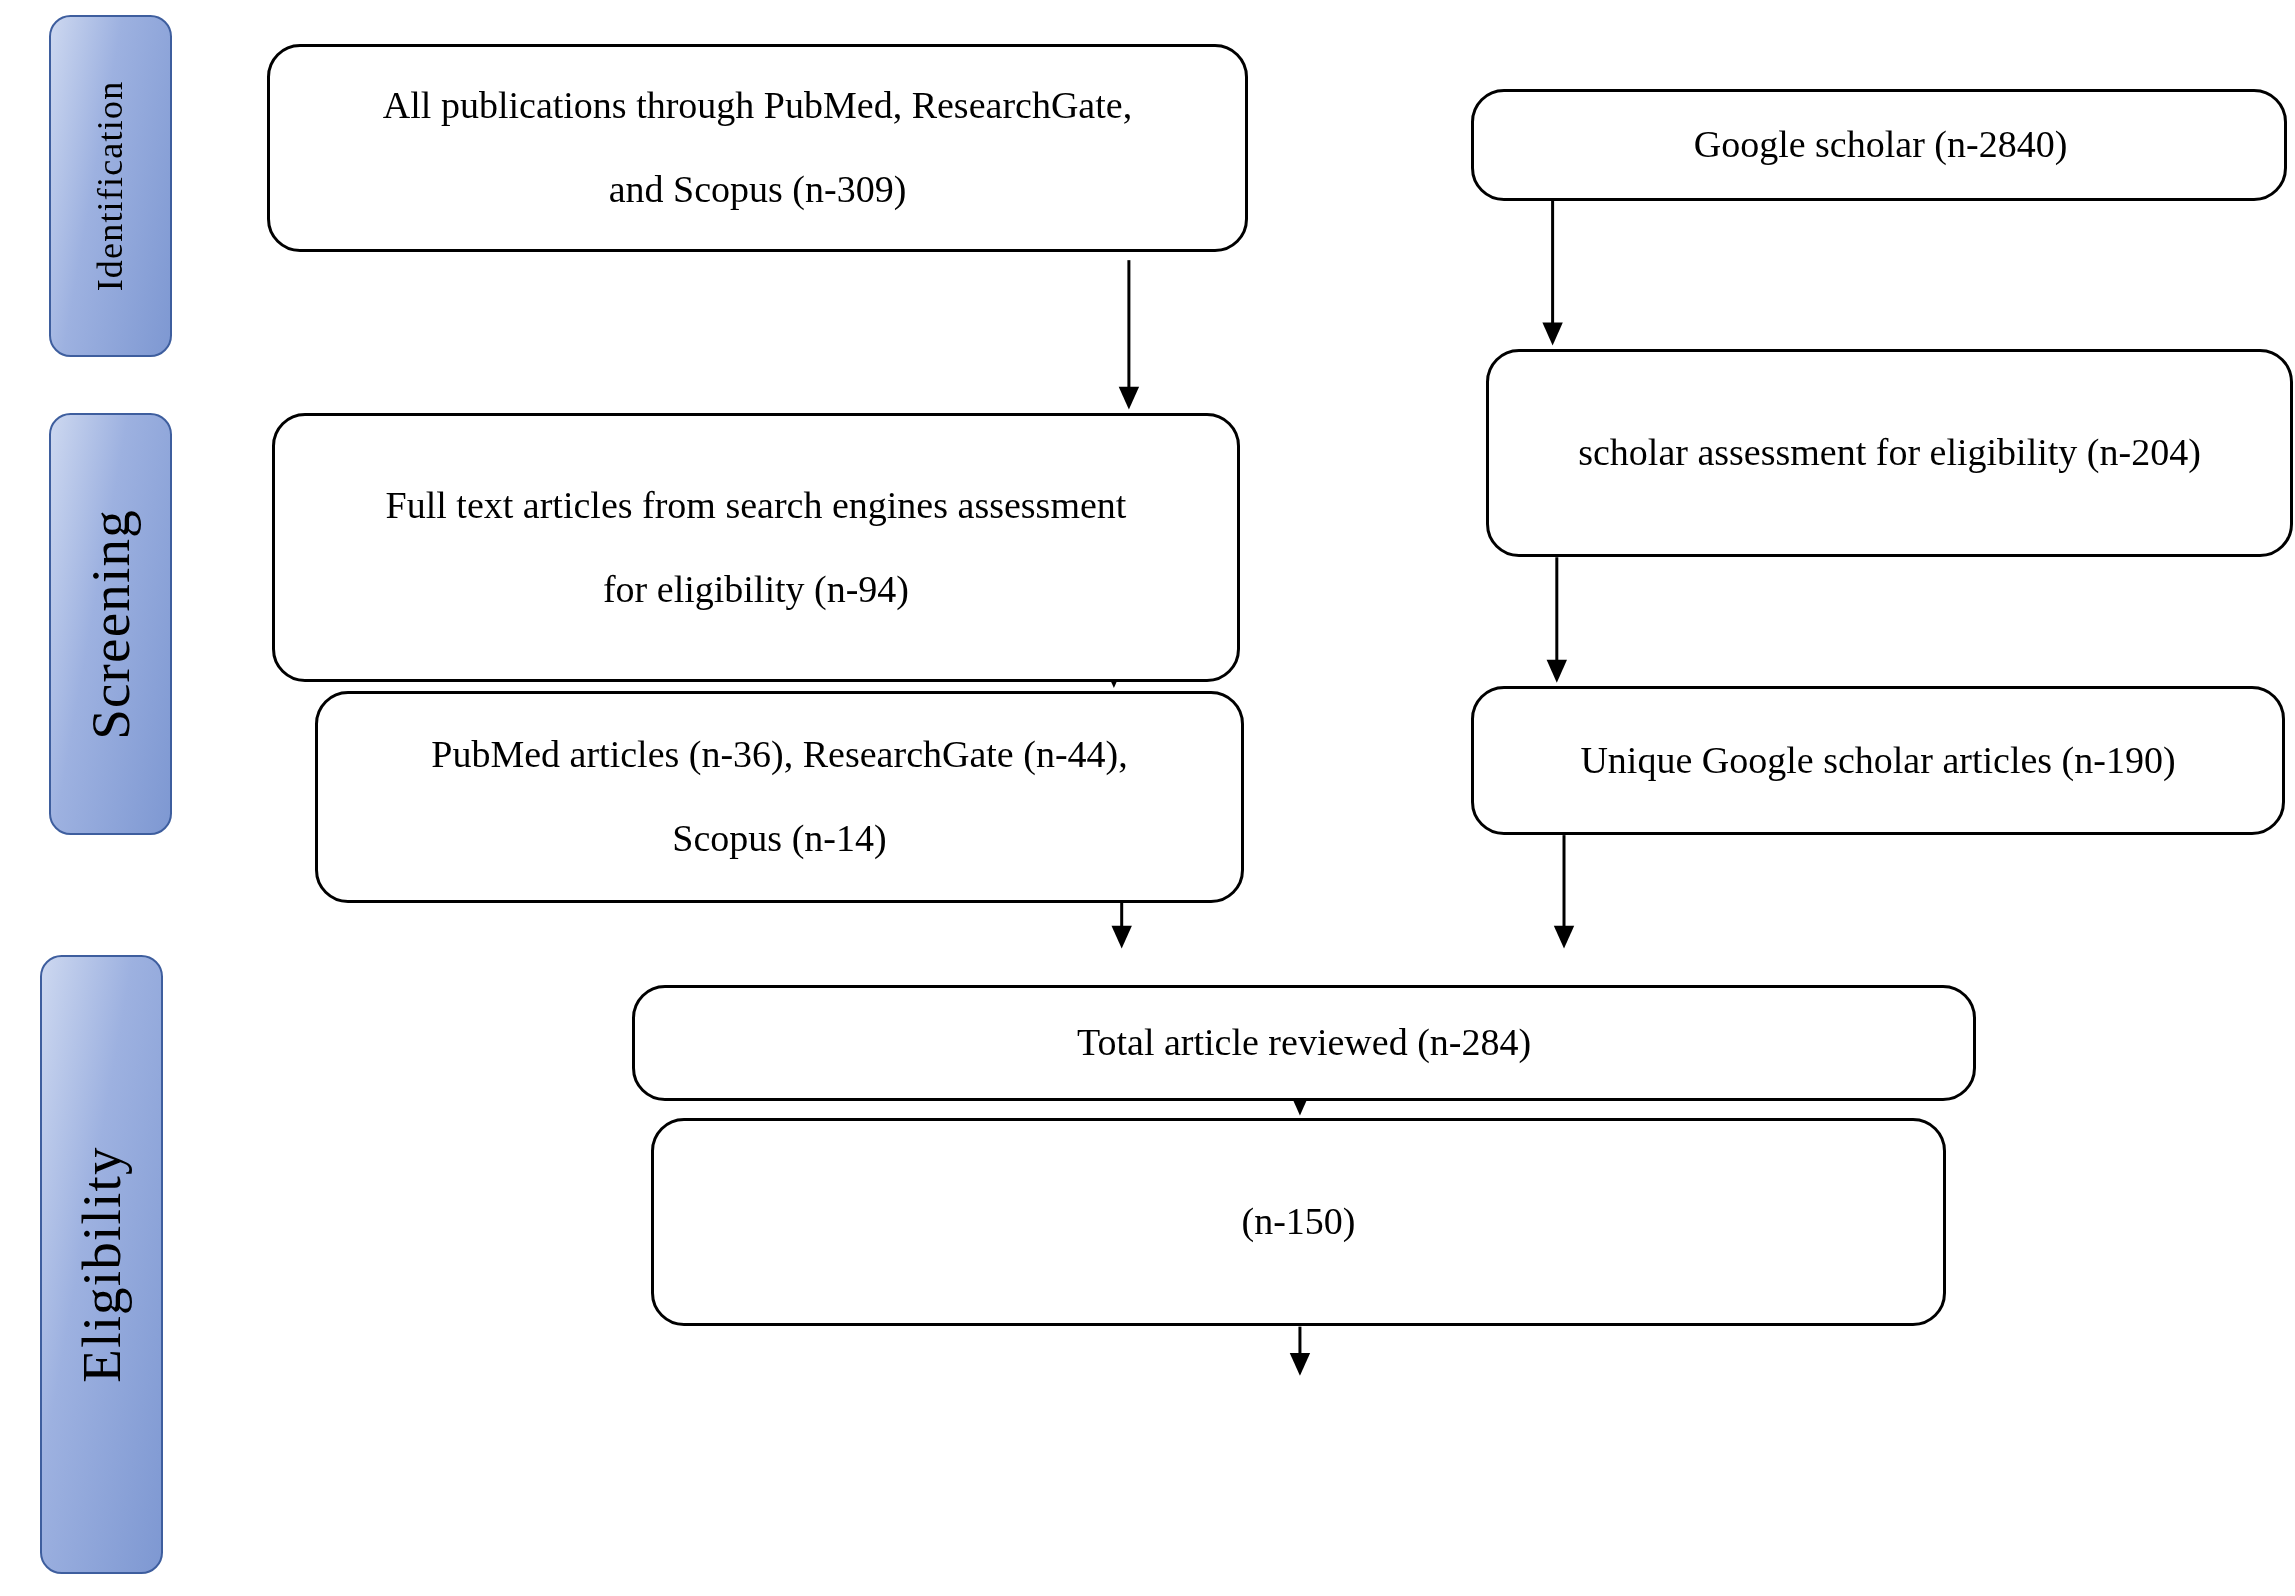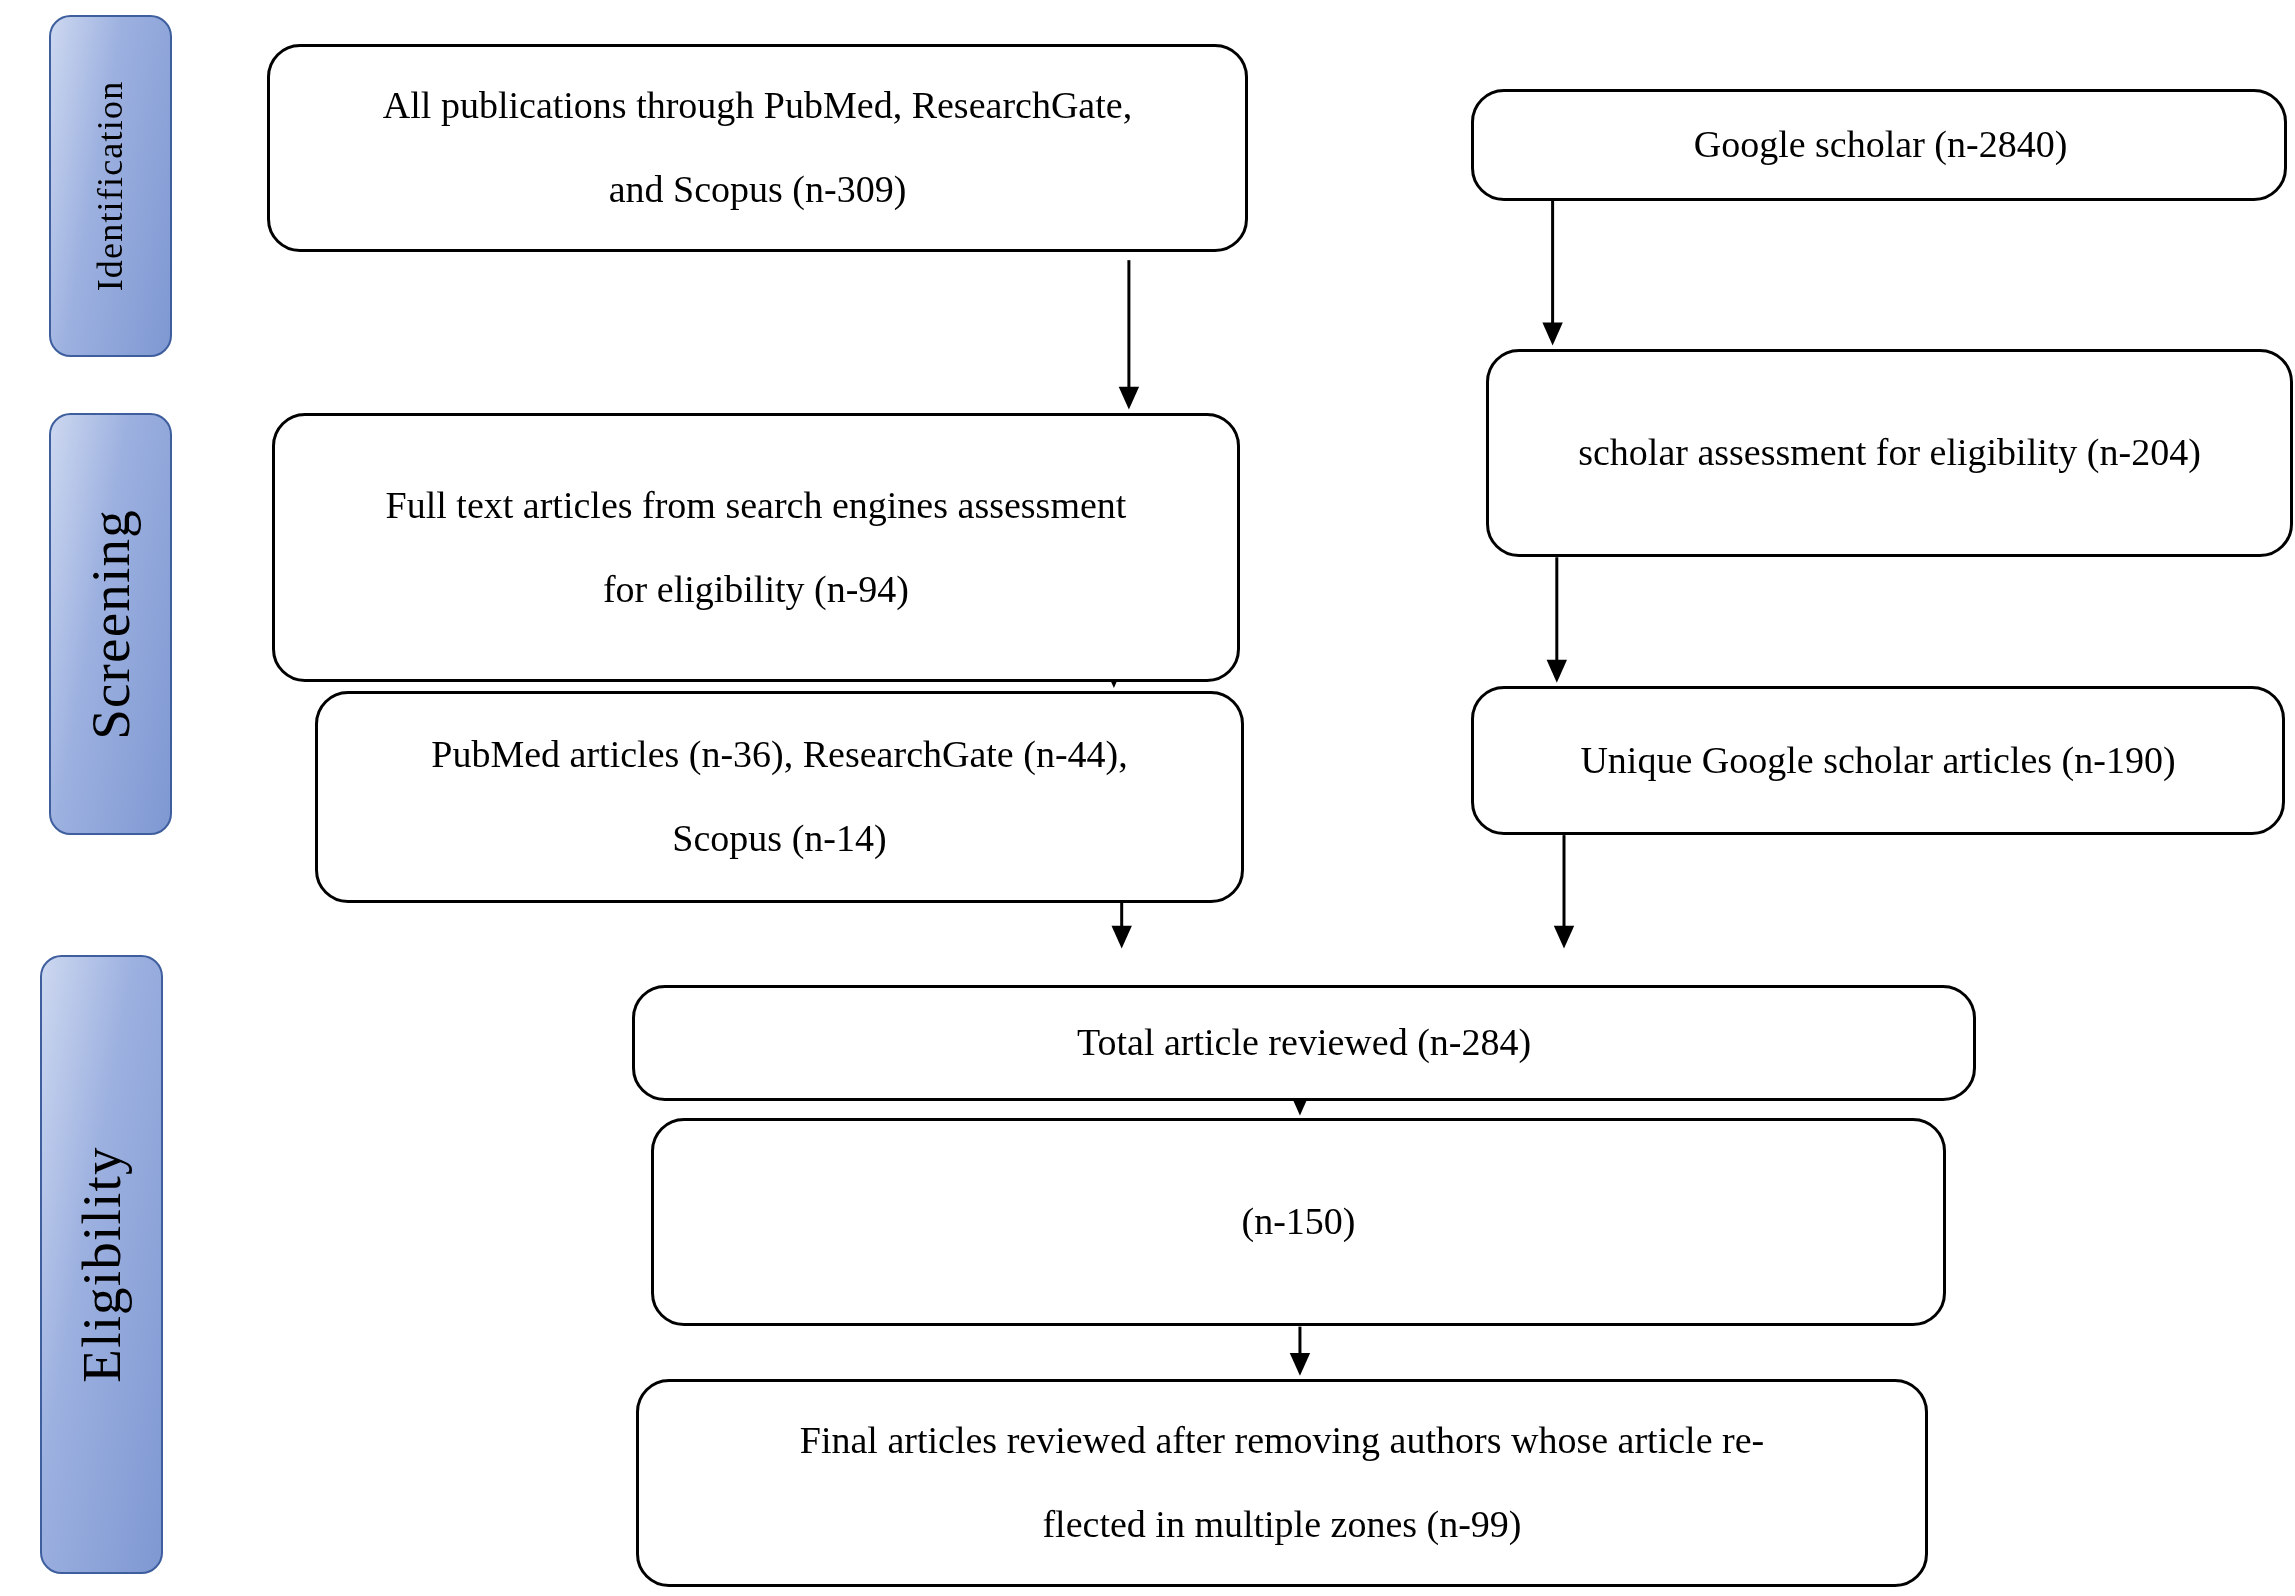--- a/index.html
+++ b/index.html
@@ -130,19 +130,15 @@
   </div>
 
   <div class="box" style="left:632px; top:985px; width:1344px; height:116px;">
     <div>Total article reviewed (n-284)</div>
   </div>
 
   <div class="box" style="left:651px; top:1118px; width:1295px; height:208px;">
     <div>(n-150)</div>
   </div>
 
-  <div class="box" style="left:636px; top:1379px; width:1292px; height:208px;">
-    <div>Final articles reviewed after removing authors whose article re-</div>
-    <div>flected in multiple zones (n-99)</div>
-  </div>
 
 </div>
 
 
 </body></html>

